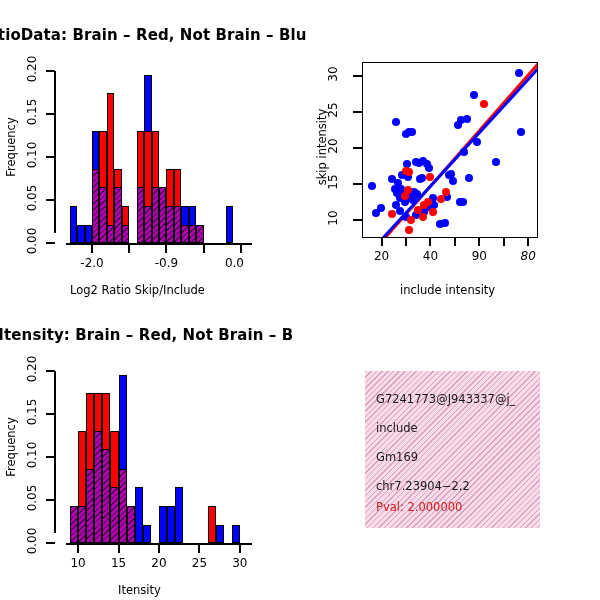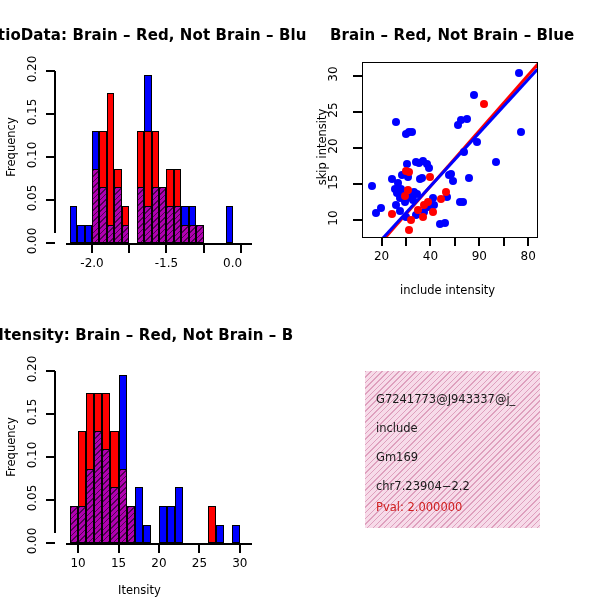--- a/index.html
+++ b/index.html
@@ -59,20 +59,21 @@
 </style>
 </head>
 <body>
 
 <div class="panel" style="left:0;top:0;width:300px;height:310px;">
 
   <div class="ptitle" style="left:-24px;top:26px;">RatioData: Brain – Red, Not Brain – Blu</div>
 
   <div class="ylab" style="left:-24px;top:140px;width:70px;text-align:center;">Frequency</div>
 
+  <div class="axlab" style="left:70px;top:283px;">Log2 Ratio Skip/Include</div>
 
   <div class="axisline" style="left:54px;top:71px;width:2px;height:162px;"></div>
   <div id="rh-yticks">
       <div class="tickmark" style="left: 46px; top: 242px; width: 9px; height: 2px;"></div>
       <div class="ytick" style="left: 10px; top: 234px; width: 44px; text-align: center;">0.00</div>
       <div class="tickmark" style="left: 46px; top: 199px; width: 9px; height: 2px;"></div>
       <div class="ytick" style="left: 10px; top: 191px; width: 44px; text-align: center;">0.05</div>
       <div class="tickmark" style="left: 46px; top: 156px; width: 9px; height: 2px;"></div>
       <div class="ytick" style="left: 10px; top: 148px; width: 44px; text-align: center;">0.10</div>
       <div class="tickmark" style="left: 46px; top: 113px; width: 9px; height: 2px;"></div>
@@ -82,22 +83,22 @@
     </div>
 
   <div class="axisline" style="left:66px;top:243px;width:186px;height:2px;"></div>
   <div id="rh-xticks">
       <div class="tickmark" style="left: 91.04px; top: 245px; width: 2px; height: 8px;"></div>
       <div class="tickmark" style="left: 128.24px; top: 245px; width: 2px; height: 8px;"></div>
       <div class="tickmark" style="left: 165.44px; top: 245px; width: 2px; height: 8px;"></div>
       <div class="tickmark" style="left: 202.64px; top: 245px; width: 2px; height: 8px;"></div>
       <div class="tickmark" style="left: 239.84px; top: 245px; width: 2px; height: 8px;"></div>
       <div class="xtick" style="left: 72.04px; top: 256px; width: 40px; text-align: center;">-2.0</div>
-      <div class="xtick" style="left: 146.44px; top: 256px; width: 40px; text-align: center;">-1.5</div>
-      <div class="xtick" style="left: 223px; top: 256px; width: 40px; text-align: left;">0.0</div>
+      <div class="xtick" style="left: 146.44px; top: 256px; width: 40px; text-align: center;">-0.9</div>
+      <div class="xtick" style="left: 204px; top: 256px; width: 40px; text-align: right;">0.0</div>
     </div>
 
   <div id="rh-bars">
       <div class="bar blue" style="left: 69.72px; top: 206.02px; width: 7.44px; height: 36.98px;"></div>
       <div class="bar blue" style="left: 77.16px; top: 224.94px; width: 7.44px; height: 18.06px;"></div>
       <div class="bar blue" style="left: 84.6px; top: 224.94px; width: 7.44px; height: 18.06px;"></div>
       <div class="bar blue" style="left: 92.04px; top: 131.2px; width: 7.44px; height: 111.8px;"></div>
       <div class="bar purple" style="left: 92.04px; top: 169.04px; width: 7.44px; height: 73.96px;"></div>
       <div class="bar red" style="left: 99.48px; top: 131.2px; width: 7.44px; height: 111.8px;"></div>
       <div class="bar purple" style="left: 99.48px; top: 187.1px; width: 7.44px; height: 55.9px;"></div>
@@ -126,21 +127,20 @@
       <div class="bar blue" style="left: 188.76px; top: 206.02px; width: 7.44px; height: 36.98px;"></div>
       <div class="bar purple" style="left: 188.76px; top: 224.94px; width: 7.44px; height: 18.06px;"></div>
       <div class="bar blue" style="left: 196.2px; top: 224.94px; width: 7.44px; height: 18.06px;"></div>
       <div class="bar purple" style="left: 196.2px; top: 224.94px; width: 7.44px; height: 18.06px;"></div>
       <div class="bar blue" style="left: 225.96px; top: 206.02px; width: 7.44px; height: 36.98px;"></div>
     </div>
 </div>
 
 <div class="panel" style="left:300px;top:0;width:300px;height:310px;">
 
-  <div class="ptitle" style="left:30px;top:26px;">Brain – Red, Not Brain – Blue</div>
 
   <div class="ylab" style="left:-28px;top:140px;width:100px;text-align:center;">skip intensity</div>
 
   <div class="axlab" style="left:100px;top:283px;">include intensity</div>
 
   <div class="scatterbox" style="left:62px;top:62px;width:176px;height:176px;">
     <div id="sc-lines" style="position:absolute;inset:0;overflow:hidden;">
         <div class="regline" style="left: 19.5556px; top: 175.282px; width: 233.323px; border-top: 3px solid rgb(255, 0, 0); transform: rotate(-48.6979deg);"></div>
         <div class="regline" style="left: 18.3333px; top: 175.282px; width: 229.861px; border-top: 3px solid rgb(0, 0, 255); transform: rotate(-47.5235deg);"></div>
       </div>
@@ -235,21 +235,21 @@
       <div class="tickmark" style="left: 80.5556px; top: 238px; width: 2px; height: 8px;"></div>
       <div class="tickmark" style="left: 105px; top: 238px; width: 2px; height: 8px;"></div>
       <div class="tickmark" style="left: 129.444px; top: 238px; width: 2px; height: 8px;"></div>
       <div class="tickmark" style="left: 153.889px; top: 238px; width: 2px; height: 8px;"></div>
       <div class="tickmark" style="left: 178.333px; top: 238px; width: 2px; height: 8px;"></div>
       <div class="tickmark" style="left: 202.778px; top: 238px; width: 2px; height: 8px;"></div>
       <div class="tickmark" style="left: 227.222px; top: 238px; width: 2px; height: 8px;"></div>
       <div class="xtick" style="left: 61.5556px; top: 249px; width: 40px; text-align: center;">20</div>
       <div class="xtick" style="left: 110.444px; top: 249px; width: 40px; text-align: center;">40</div>
       <div class="xtick" style="left: 159.333px; top: 249px; width: 40px; text-align: center;">90</div>
-      <div class="xtick" style="left: 208.222px; top: 249px; width: 40px; text-align: center;">80</div>
+      <div class="xtick" style="left: 208.222px; top: 249px; width: 40px; text-align: center; font-style: italic;">80</div>
     </div>
 </div>
 
 <div class="panel" style="left:0;top:300px;width:300px;height:300px;">
 
   <div class="ptitle" style="left:-28px;top:26px;">ne Itensity: Brain – Red, Not Brain – B</div>
 
   <div class="ylab" style="left:-24px;top:140px;width:70px;text-align:center;">Frequency</div>
 
   <div class="axlab" style="left:118px;top:283px;">Itensity</div>

